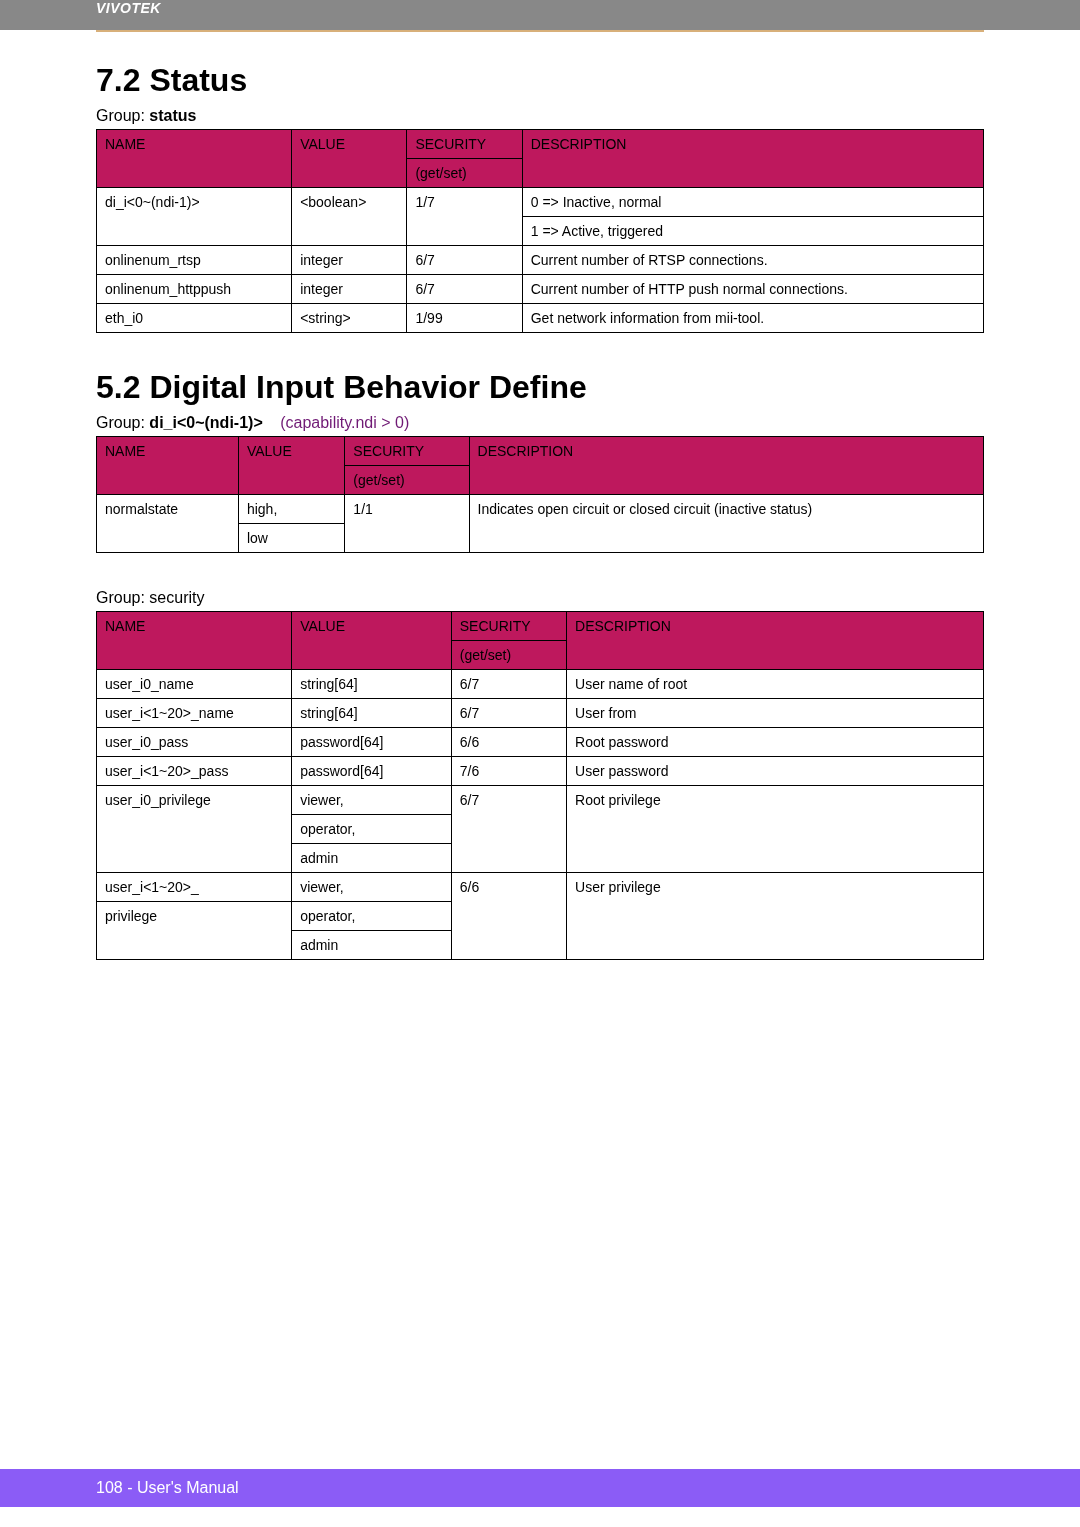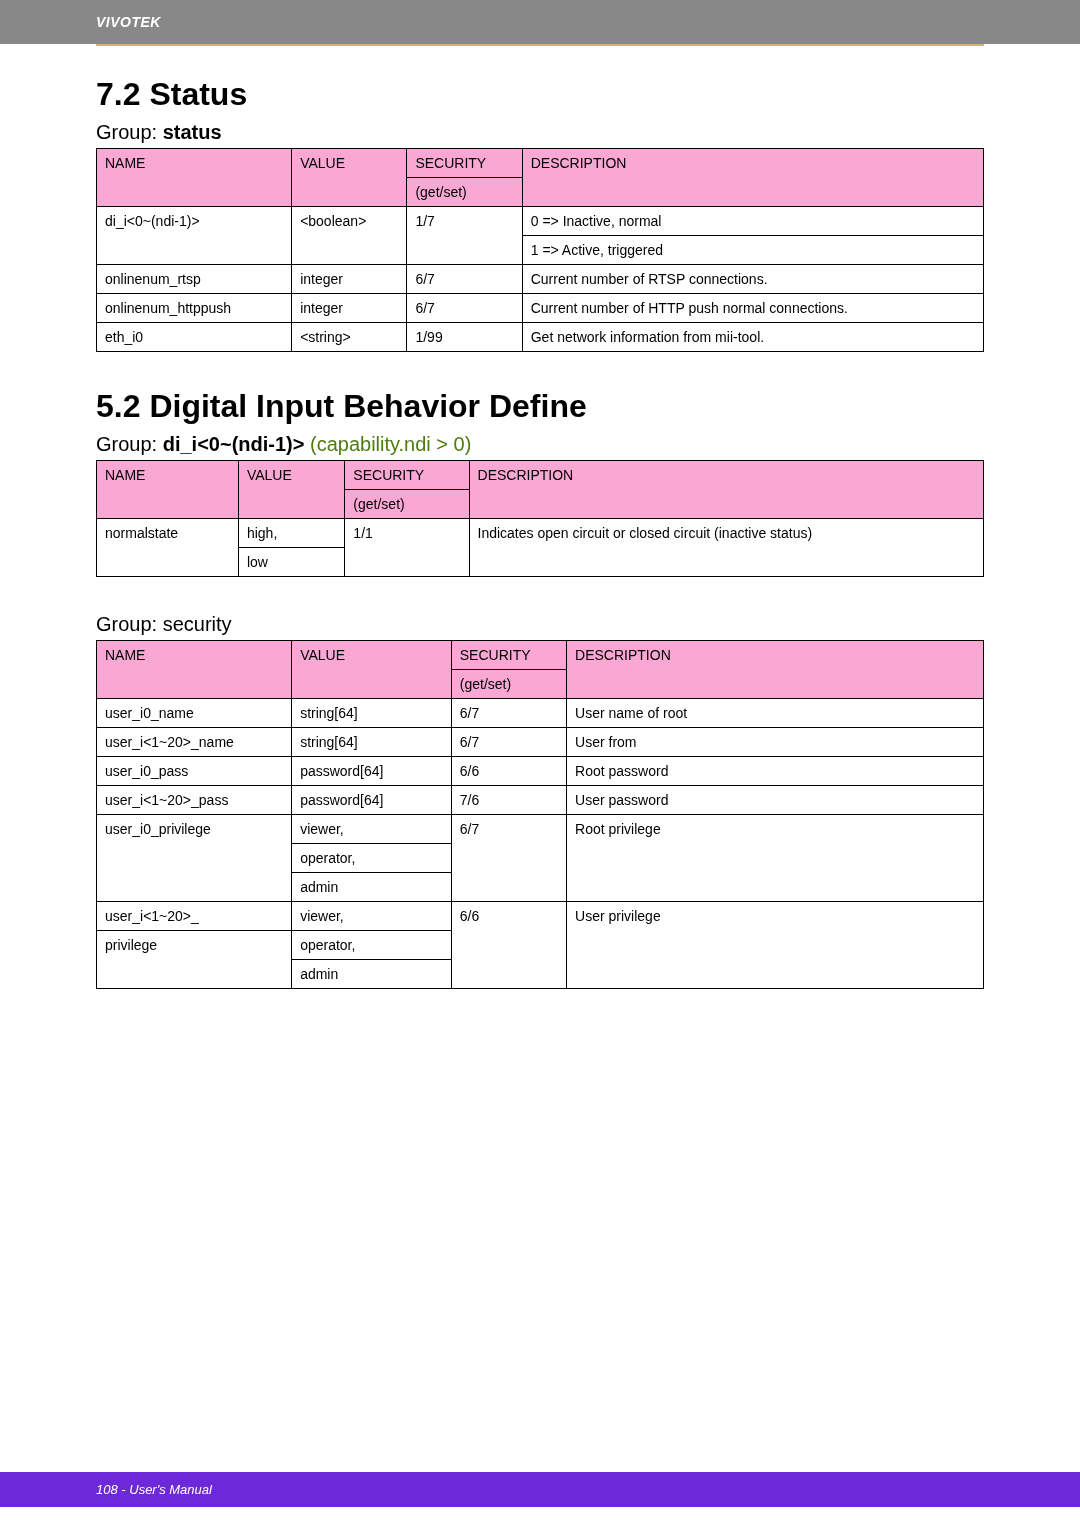--- a/index.html
+++ b/index.html
@@ -3,66 +3,65 @@
 <meta charset="utf-8">
 <style>
   * { box-sizing: border-box; margin: 0; padding: 0; }
   html, body { width: 1080px; height: 1527px; background: #ffffff; font-family: Verdana, Geneva, sans-serif; color: #000; }
   .header {
     background: #888888;
     color: #ffffff;
     font-style: italic;
     font-weight: bold;
     font-size: 14px;
-    padding: 14px 0 14px 96px;
+    padding: 0 0 14px 96px;
     letter-spacing: 0.5px;
   }
   .accent-line {
     height: 2px;
     background: #d8b07a;
     margin: 0 96px 0 96px;
   }
   .content {
     padding: 30px 96px 8px 96px;
   }
   h2.section-title {
     font-family: Verdana, Geneva, sans-serif;
     font-weight: bold;
     font-size: 32px;
     color: #000;
     margin-bottom: 8px;
   }
   .group-line {
-    font-size: 20px;
+    font-size: 16px;
     margin: 8px 0 4px 0;
   }
-  .group-line .red { color: #4d7c0f; }
+  .group-line .red { color: #701a75; margin-left: 13px; }
   table {
     border-collapse: collapse;
     width: 100%;
     font-size: 14px;
     margin-bottom: 36px;
   }
   table td, table th {
     border: 1px solid #000;
     padding: 6px 8px;
     text-align: left;
     vertical-align: top;
     font-weight: normal;
   }
-  .thead-row td { background: #f9a8d4; }
+  .thead-row td { background: #be185d; }
   .footer {
     position: absolute;
     bottom: 20px;
     left: 0;
     width: 100%;
-    background: #6d28d9;
+    background: #8b5cf6;
     color: #ffffff;
-    font-style: italic;
-    font-size: 13px;
+    font-size: 16px;
     padding: 10px 0 10px 96px;
   }
 </style>
 </head>
 <body>
 
 <div class="header">
   <span>VIVOTEK</span>
 </div>
 <div class="accent-line"></div>

